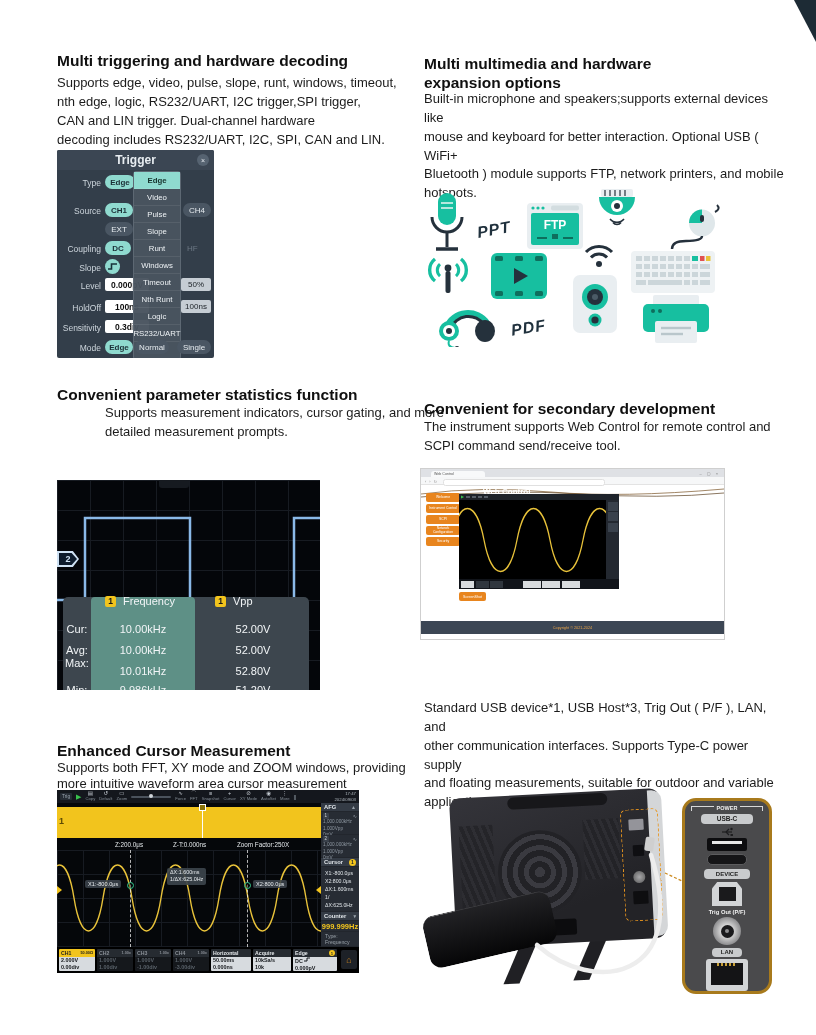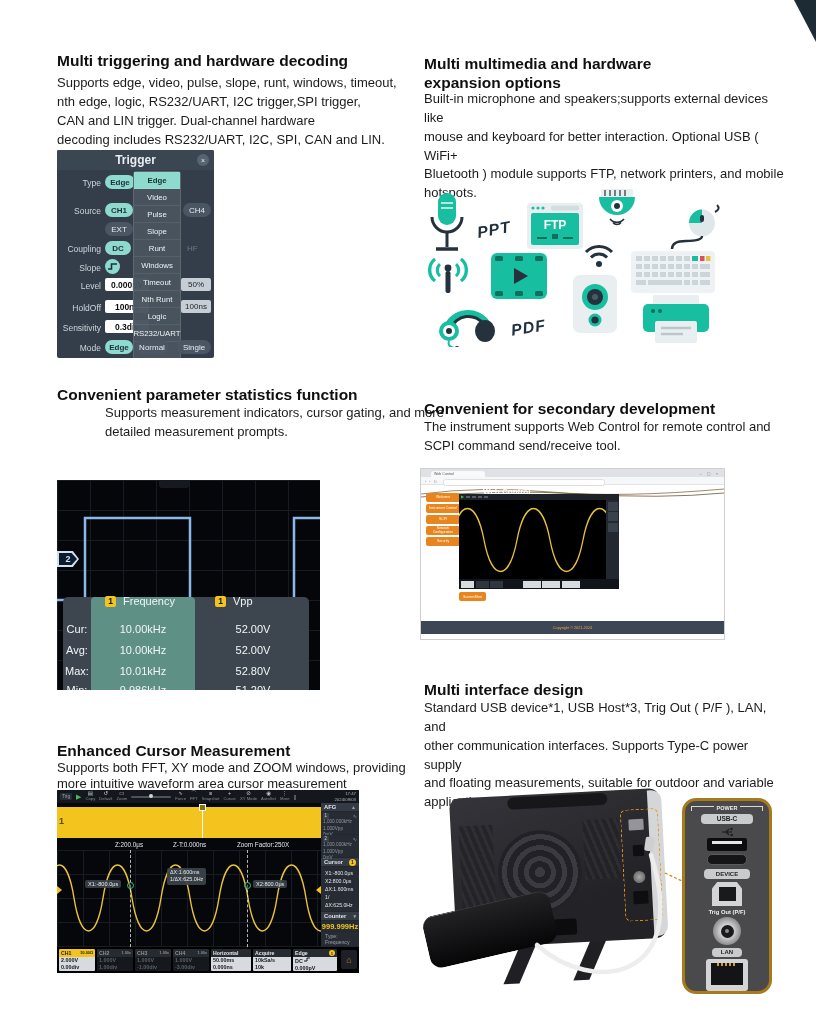--- a/index.html
+++ b/index.html
@@ -233,21 +233,21 @@
         <span class="mval" style="left:2px;top:26px;width:24px;">Cur:</span>
         <span class="mval" style="left:28px;top:26px;width:104px;">10.00kHz</span>
         <span class="mval" style="left:140px;top:26px;width:100px;">52.00V</span>
       </div>
       <div>
         <span class="mval" style="left:2px;top:47px;width:24px;">Avg:</span>
         <span class="mval" style="left:28px;top:47px;width:104px;">10.00kHz</span>
         <span class="mval" style="left:140px;top:47px;width:100px;">52.00V</span>
       </div>
       <div>
-        <span class="mval" style="left:2px;top:68px;width:24px;">Max:</span>
+        <span class="mval" style="left:2px;top:60px;width:24px;">Max:</span>
         <span class="mval" style="left:28px;top:68px;width:104px;">10.01kHz</span>
         <span class="mval" style="left:140px;top:68px;width:100px;">52.80V</span>
       </div>
       <div>
         <span class="mval" style="left:2px;top:87px;width:24px;">Min:</span>
         <span class="mval" style="left:28px;top:87px;width:104px;">9.986kHz</span>
         <span class="mval" style="left:140px;top:87px;width:100px;">51.20V</span>
       </div>
     </div>
   </div>
@@ -608,21 +608,20 @@
           <span class="wcs-box dkk"></span>
         <span class="wcs-box" style="margin-left:18px;width:18px;"></span>
           <span class="wcs-box" style="width:18px;"></span>
           <span class="wcs-box" style="width:18px;"></span>
       </div>
     </div>
     <div class="abs wc-act">ScreenShot</div>
     <div class="abs wc-foot">Copyright © 2021-2024</div>
   </div>
 
-  <div class="abs h" style="left:424px;top:681px;width:350px;">Multi interface design</div>
   <div class="abs b" style="left:424px;top:699px;width:365px;">Standard USB device*1, USB Host*3, Trig Out ( P/F ), LAN, and
 other communication interfaces. Supports Type-C power supply
 and floating measurements, suitable for outdoor and variable
 applications.</div>
 
   <div class="abs dev">
     <div class="scope-rear">
       <div class="sr-leg" style="left:55px;top:146px;"></div>
       <div class="sr-leg" style="left:125px;top:146px;"></div>
       <div class="sr-body"></div>

